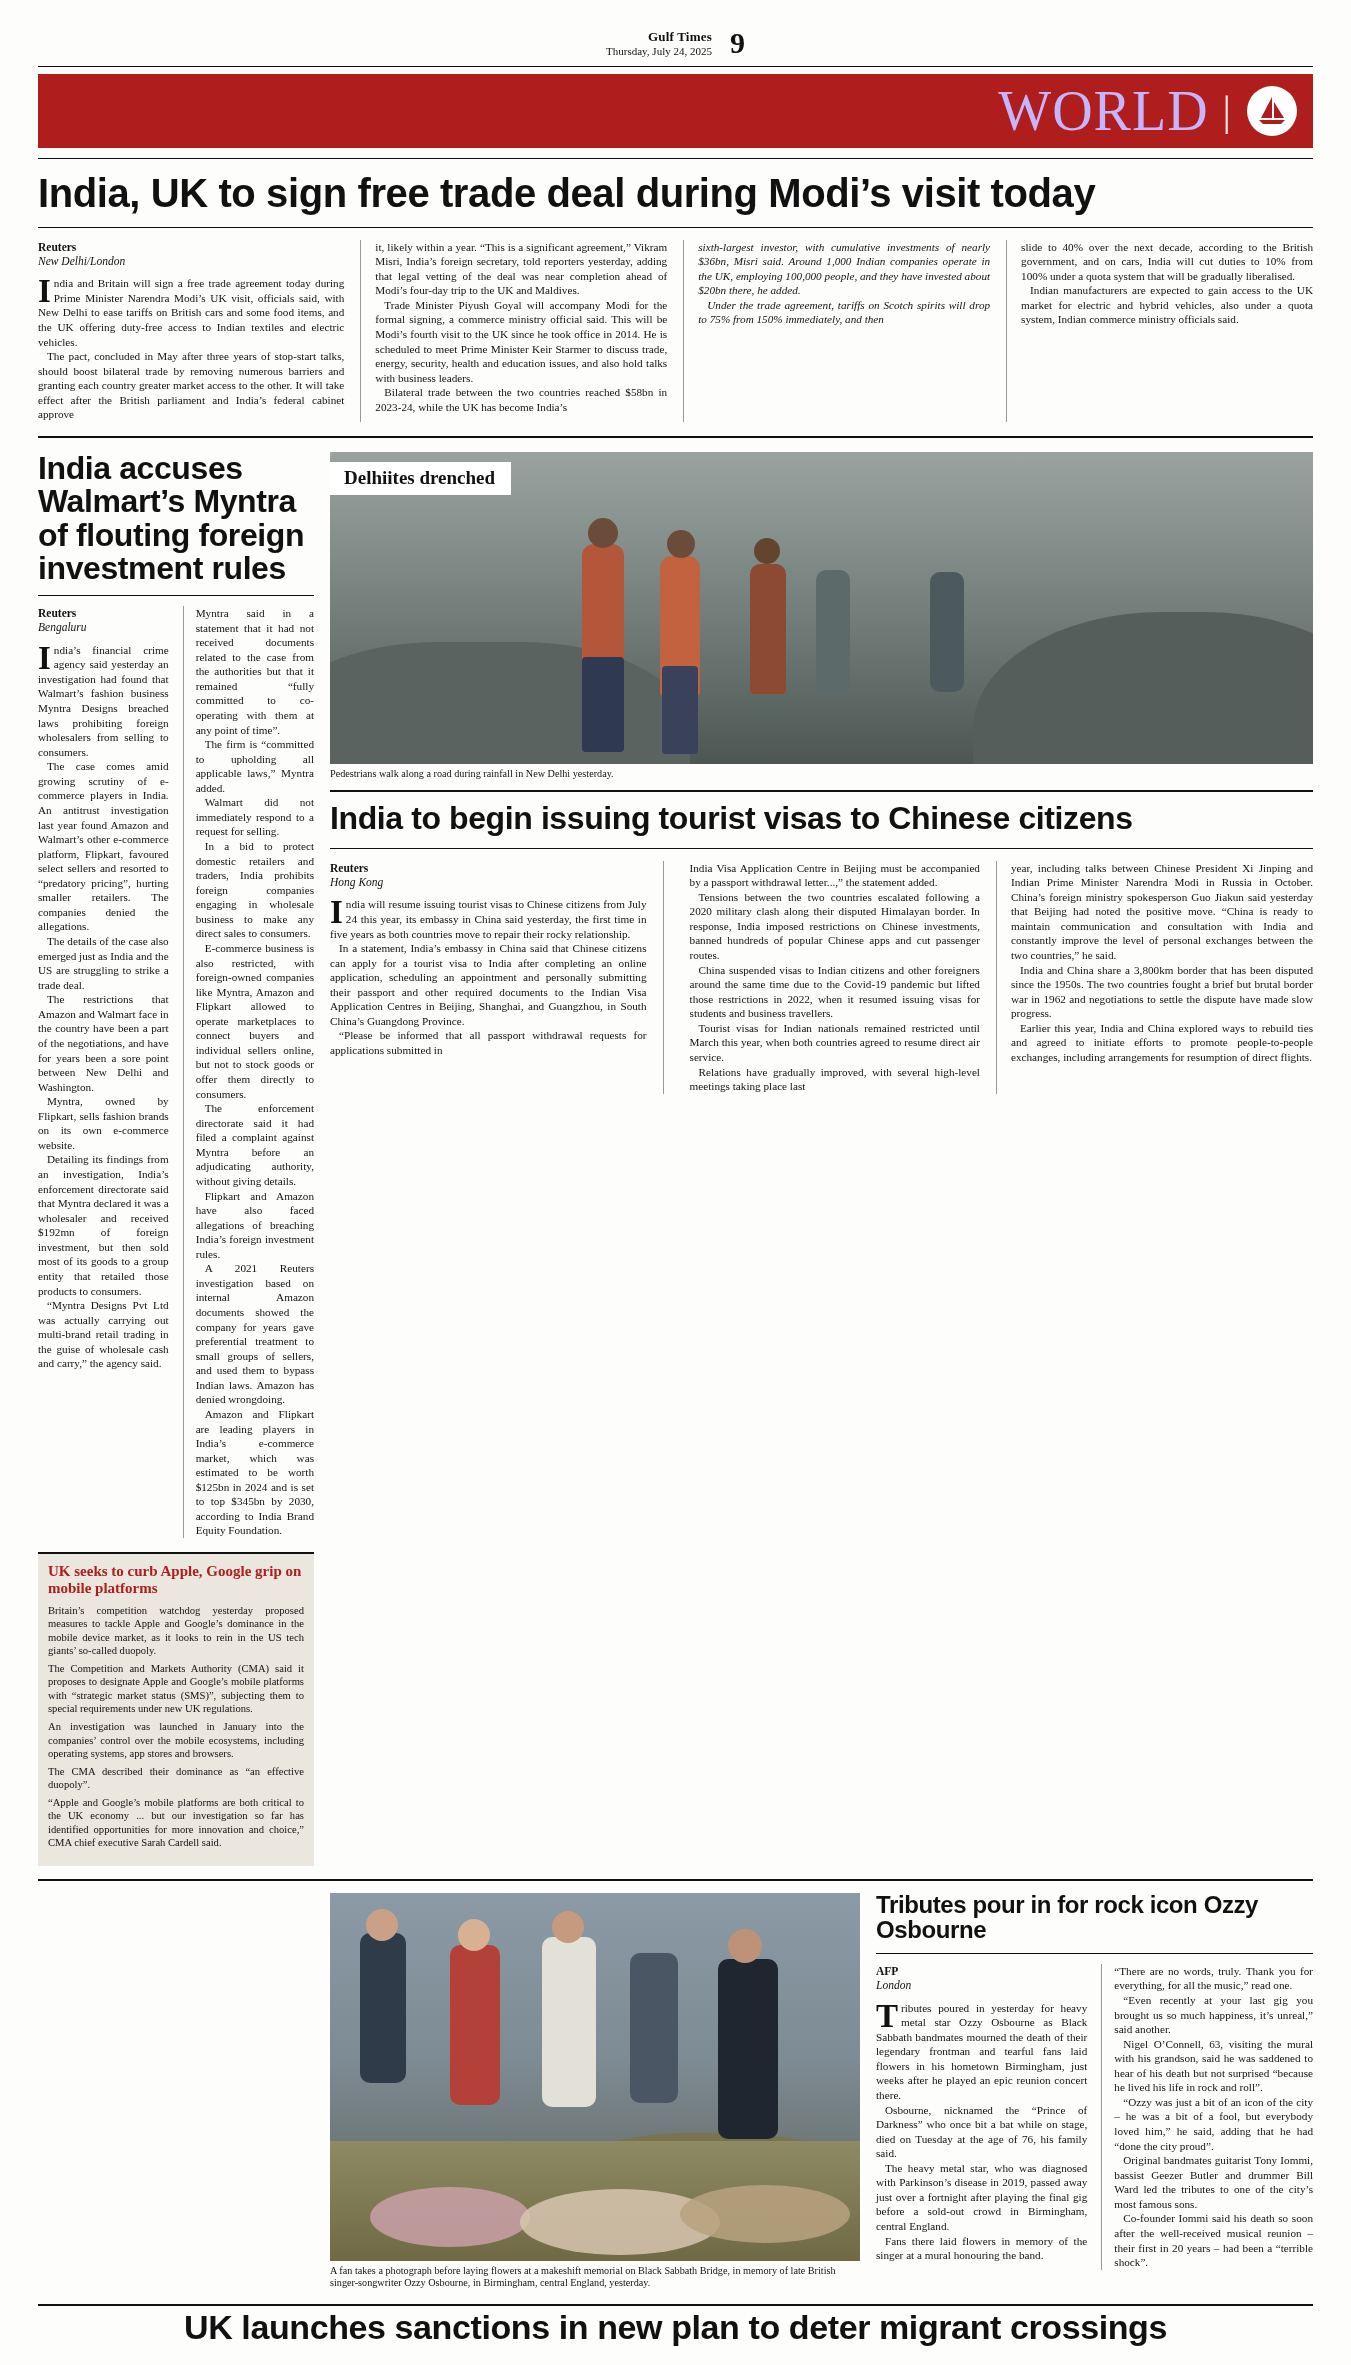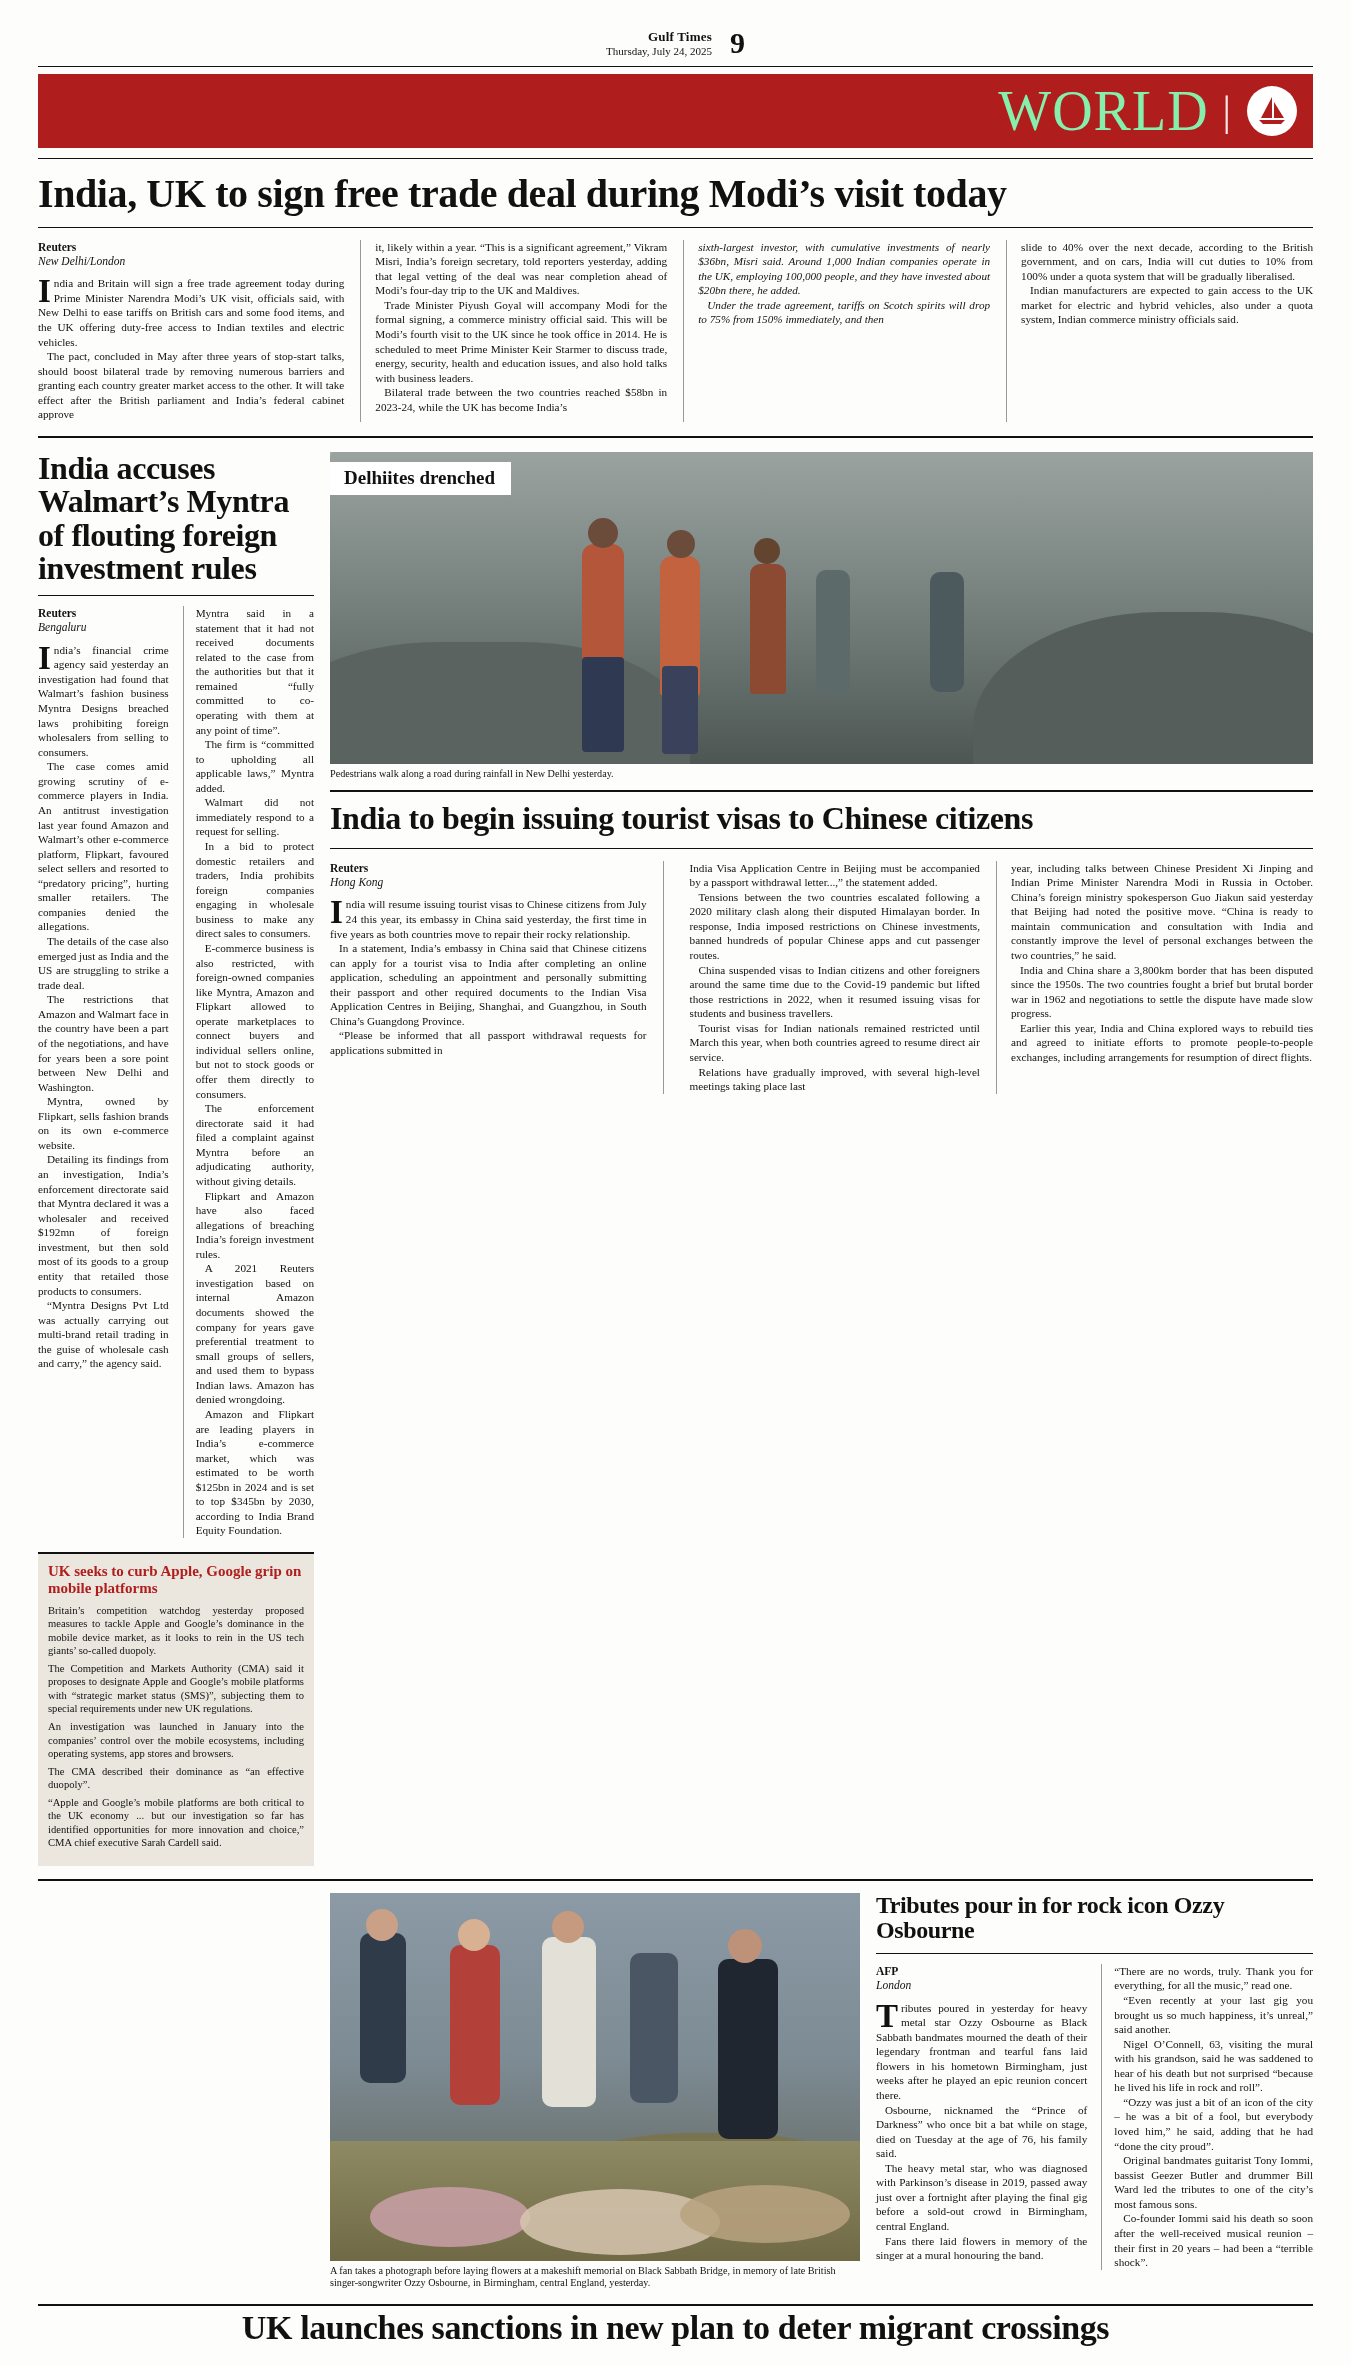--- a/index.html
+++ b/index.html
@@ -23,35 +23,35 @@
     font-family:"Liberation Serif", serif;
   }
   .rule-top { border-top:1.5px solid #111; margin-top:8px; }
 
   
   .banner {
     margin-top:7px; height:74px; background:#b01d1d; position:relative;
     display:flex; align-items:center; justify-content:flex-end;
   }
   .banner-word {
-    color:#86efac; font-size:56px; letter-spacing:1px; font-weight:normal;
+    color:#c4b5fd; font-size:56px; letter-spacing:1px; font-weight:normal;
     font-family:"Liberation Serif", serif; line-height:1; padding-right:14px;
   }
   .banner-sep { color:#fff; font-size:42px; padding-right:16px; opacity:.9; }
   .banner-logo {
     width:50px; height:50px; border-radius:50%; background:#fff;
     margin-right:16px; display:flex; align-items:center; justify-content:center;
   }
   .banner-logo svg { display:block; }
 
   .rule-under-banner { border-top:1.5px solid #111; margin-top:10px; }
 
   
   h1.headline {
-    font-family:Liberation Serif, serif;
+    font-family:Liberation Sans, sans-serif;
     font-weight:bold; line-height:1.04; margin:0;
     letter-spacing:-.4px;
   }
   .byline { font-size:11.5px; line-height:1.25; }
   .byline b { font-size:11.5px; }
   .byline .loc { font-style:italic; }
   .bodytxt {
     font-size:11.2px; line-height:1.30; text-align:justify;
     font-family:"Liberation Serif", serif;
     hyphens:auto; -webkit-hyphens:auto;

